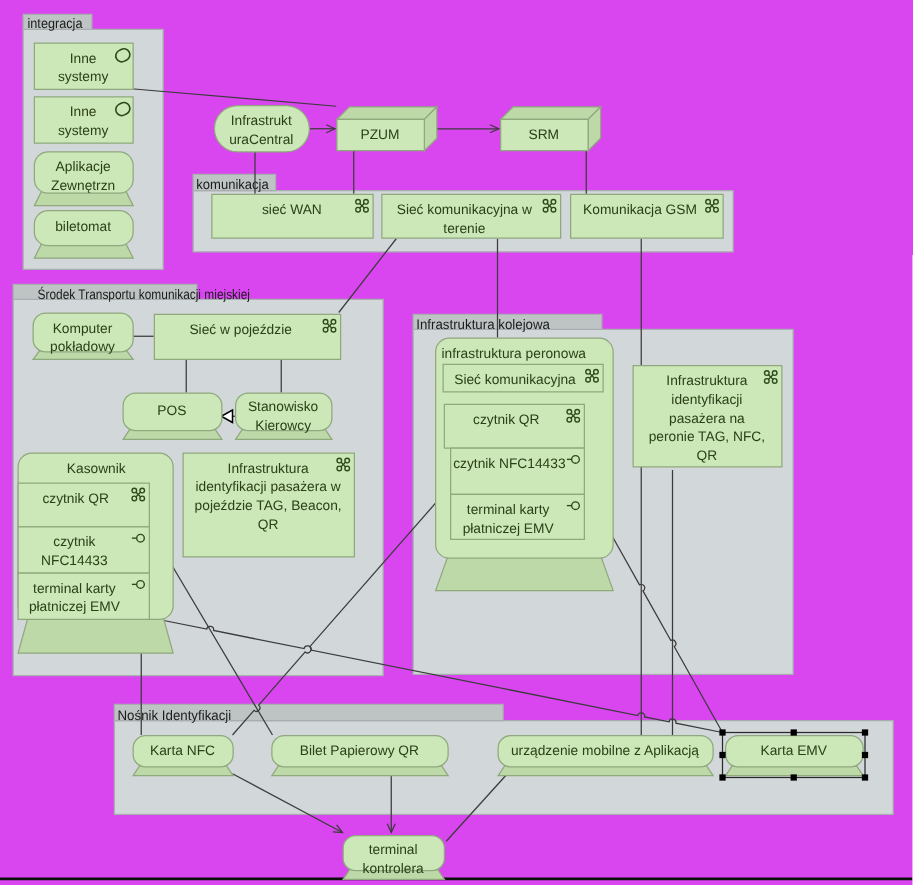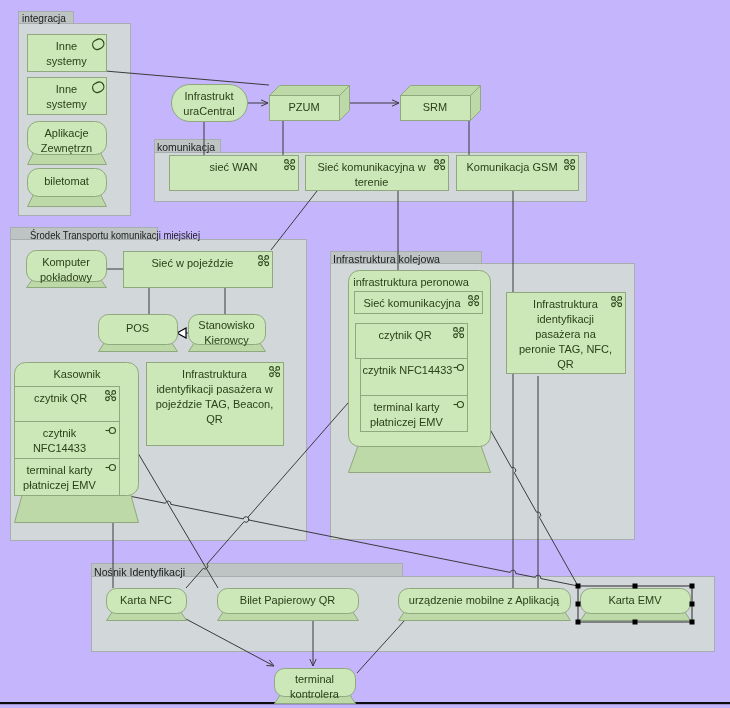--- a/index.html
+++ b/index.html
@@ -1,19 +1,19 @@
 <!DOCTYPE html>
 <html><head>
 <meta charset="utf-8">
 <title>Architecture diagram</title>
 <style>
   html,body{margin:0;padding:0;background:#ffffff;-webkit-font-smoothing:antialiased;}
   svg text{ -webkit-font-smoothing:antialiased; }
   body{width:730px;height:708px;overflow:hidden;font-family:"Liberation Sans",sans-serif;}
-  #canvas{position:relative;width:730px;height:708px;background:#c4b5fd;text-align:center;}
+  #canvas{position:relative;width:730px;height:708px;background:#d946ef;text-align:center;}
   svg{display:block;}
   .el-label{font-family:"Liberation Sans",sans-serif;fill:#2b4018;font-size:11px;}
   .grp-label{font-family:"Liberation Sans",sans-serif;fill:#1b1b1b;font-size:11px;}
 </style>
 </head>
 <body>
 
 <div id="canvas">
   <svg id="diagram" width="730" height="708" viewBox="0 0 730 708" xmlns="http://www.w3.org/2000/svg">
       <g>

